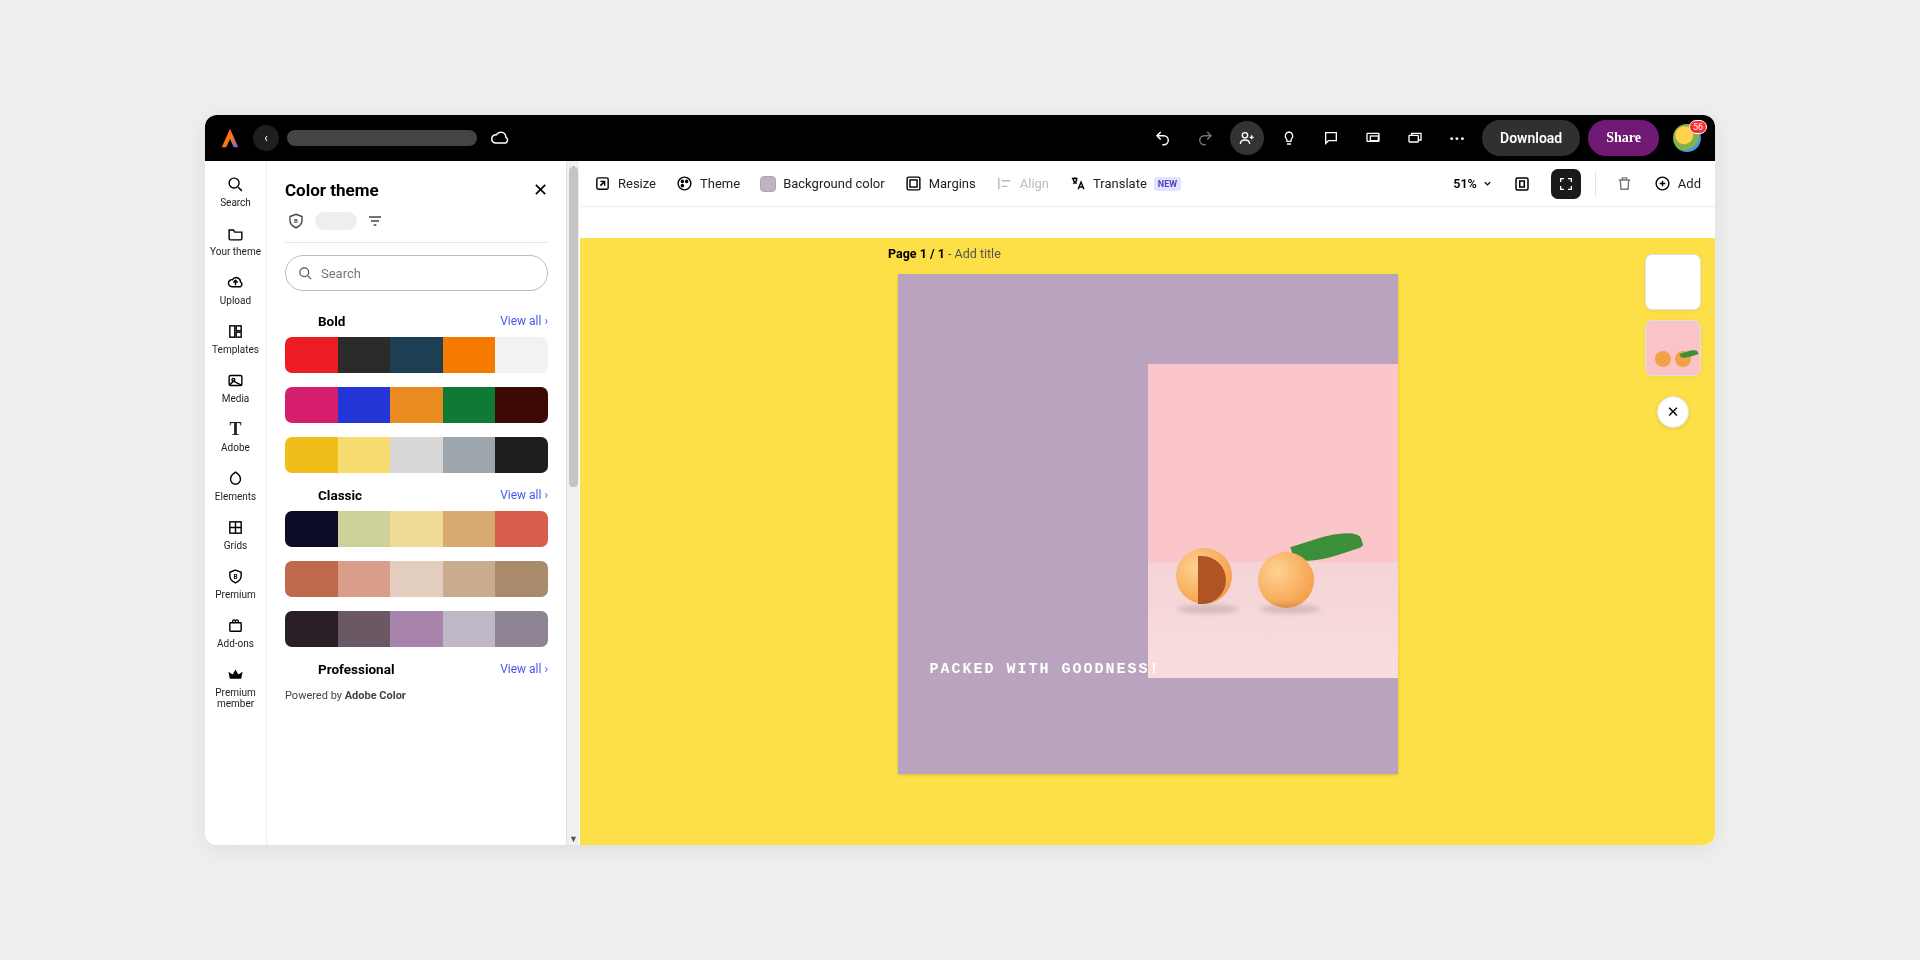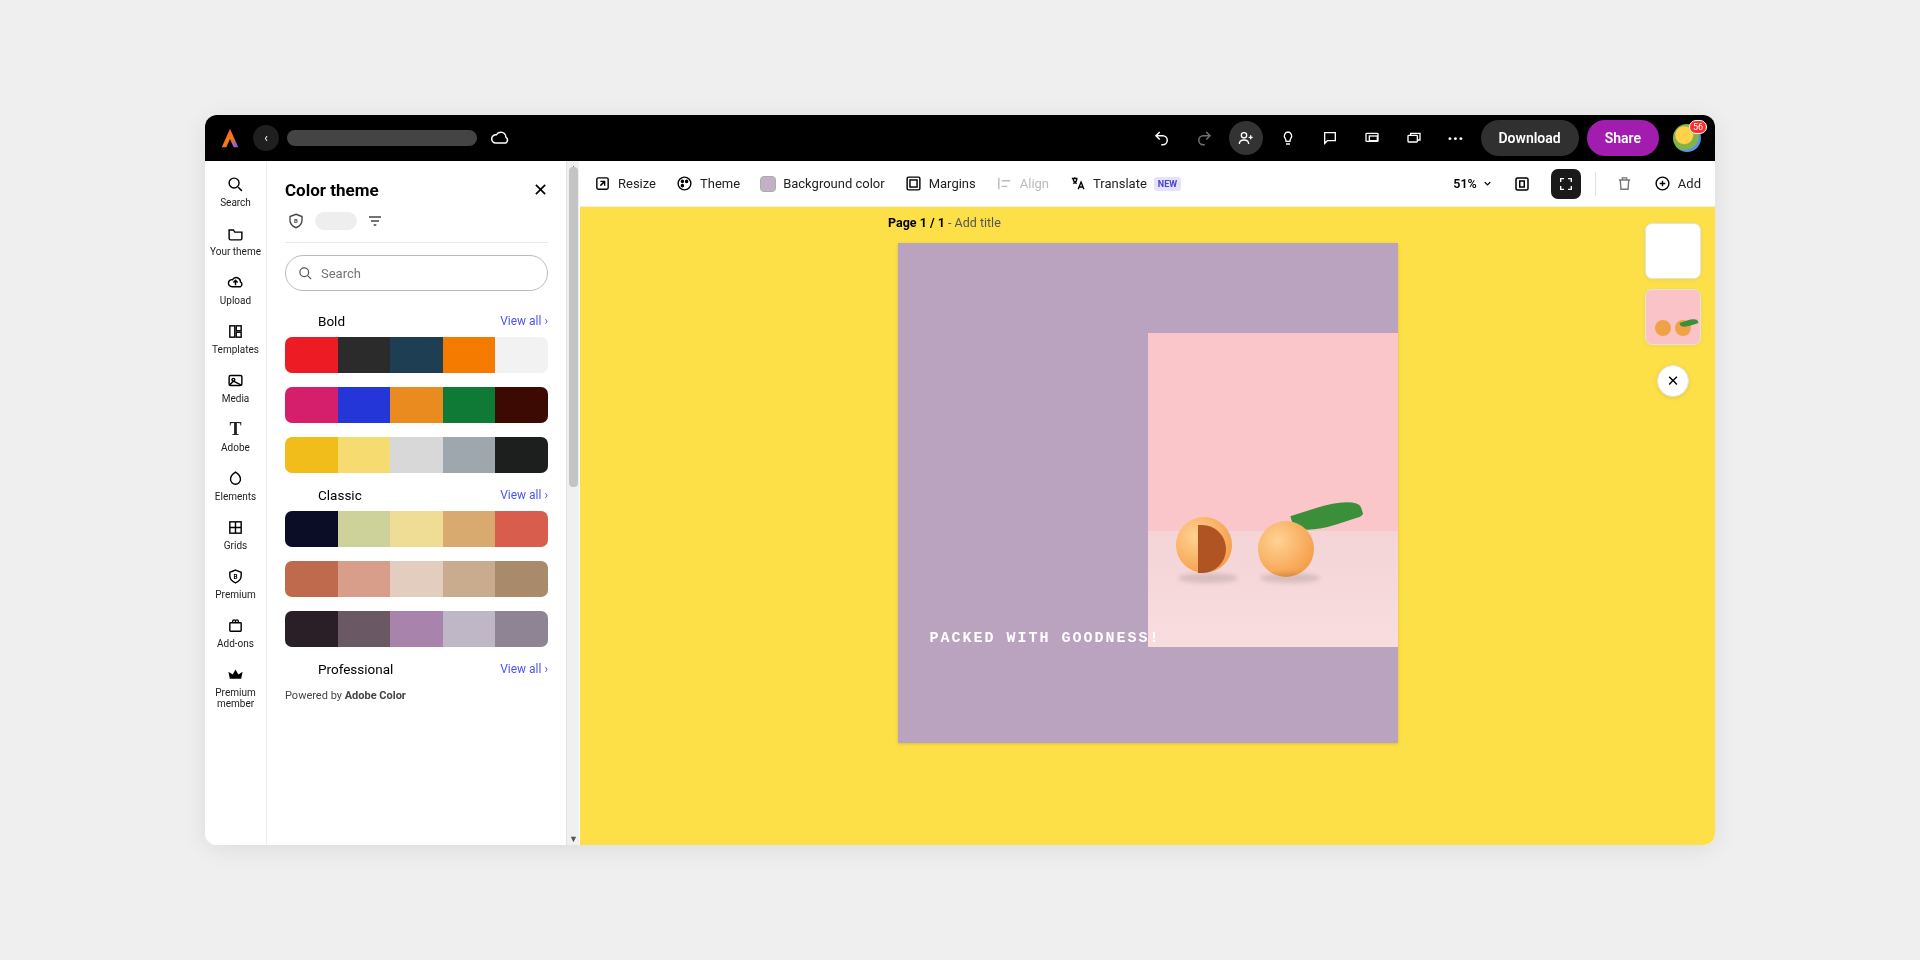--- a/index.html
+++ b/index.html
@@ -10,21 +10,21 @@
   .topbar { background:#000; height:46px; display:flex; align-items:center; padding:0 14px; gap:8px; }
   .logo { width:22px; height:22px; display:flex; align-items:center; justify-content:center; }
   .back-btn-circle { width:26px; height:26px; background:#1f1f1f; border-radius:50%; color:#fff; display:flex; align-items:center; justify-content:center; font-size:12px; margin-left:4px; }
   .url-pill { background:#444; height:16px; width:190px; border-radius:10px; }
   .cloud-ic { color:#fff; width:22px; height:22px; display:flex; align-items:center; justify-content:center; margin-left:4px;}
   .spacer { flex:1; }
   .top-ic { width:34px; height:34px; border-radius:50%; display:flex; align-items:center; justify-content:center; color:#fff; font-size:18px;}
   .top-ic.person { background:#333; }
   .pill-btn { height:36px; border-radius:20px; display:flex; align-items:center; padding:0 18px; font-size:14px; font-weight:600; }
   .pill-dark { background:#303030; color:#fff;}
-  .pill-blue { background:#a21caf; color:#fff; }
+  .pill-blue { background:#701a75; color:#fff;font-family:Liberation Serif, serif; }
   .notif { position:relative; margin-left:6px;}
   .notif-badge { position:absolute; top:-4px; right:-6px; background:#ff2d2d; color:#fff; font-size:9px; height:14px; min-width:18px; border-radius:8px; display:flex; align-items:center; justify-content:center; padding:0 3px; border:1px solid #fff;}
   .avatar-pix { width:28px; height:28px; border-radius:50%; background: radial-gradient(circle at 40% 40%, #ffd24a 0 35%, #81b34a 40% 60%, #5194e9 65% 100%); }
   
   
   .body { flex:1; display:flex; min-height:0; }
   
   .leftrail { width:62px; background:#fff; display:flex; flex-direction:column; align-items:center; padding-top:12px; border-right:1px solid #eee;}
   .rail-item { display:flex; flex-direction:column; align-items:center; gap:2px; margin-bottom:14px; color:#222; font-size:10px; cursor:pointer;}
   .rail-item .ic { width:22px; height:22px; display:flex; align-items:center; justify-content:center; font-size:17px;}
@@ -38,34 +38,34 @@
   .filter-row { display:flex; align-items:center; gap:8px; padding:0 0 10px 0;}
   .shield-ic{ width:22px;height:22px;display:flex;align-items:center;justify-content:center;}
   .filter-pill { width:42px; height:18px; background:#eee; border-radius:10px; }
   .filter-lines{ width:20px;height:20px;display:flex;align-items:center;justify-content:center;}
   .callout { border:3px solid #e98f1f; border-radius:4px; padding:6px 8px; font-size:11.5px; line-height:1.35; margin-bottom:12px;}
   .callout a { color:#3a47e8; text-decoration:none; }
   .divider { height:1px; background:#e6e6e6; margin-bottom:12px;}
   .search-box { border:1px solid #bbb; border-radius:18px; height:36px; display:flex; align-items:center; gap:8px; padding:0 12px; margin-bottom:22px;}
   .search-box input { border:none; outline:none; font-size:13px; flex:1; background:transparent;}
   .sec-head { display:flex; justify-content:space-between; align-items:center; margin-bottom:8px;}
-  .sec-head .name { font-size:13.5px; font-weight:400;padding-left:33px; }
+  .sec-head .name { font-size:13.5px; font-weight:700;padding-left:33px; }
   .sec-head .viewall { font-size:12px; color:#4a56ea; cursor:pointer;}
   .palette { display:flex; height:36px; border-radius:7px; overflow:hidden; margin-bottom:14px;}
   .palette div { flex:1; }
   .powered{ font-size:11px; color:#444; margin-top:12px;}
   .powered b{font-weight:700;}
   .scroll-gutter{ position:absolute; top:0; right:-13px; width:13px; height:100%; background:#f0f0f0; border-left:1px solid #e2e2e2;}
   .scroll-thumb{ position:absolute; top:6px; left:2px; width:9px; height:320px; background:#c4c4c4; border-radius:4px;}
   .scroll-arrow{ position:absolute; left:0; width:13px; height:13px; display:flex; align-items:center; justify-content:center; font-size:9px; color:#555;}
   .scroll-arrow.up{top:0;}
   .scroll-arrow.down{bottom:0;}
   
   
-  .workspace { flex:1; display:flex; flex-direction:column; margin-left:13px; background:#fff; min-width:0;}
+  .workspace { flex:1; display:flex; flex-direction:column; margin-left:13px; background:#fff; min-width:0;gap:31px;}
   .toolbar { height:46px; border-bottom:1px solid #eee; display:flex; align-items:center; padding:0 14px; gap:20px; font-size:13px;}
   .tb-item { display:flex; align-items:center; gap:7px; color:#222; cursor:pointer;}
   .tb-item.disabled{ color:#bbb; cursor:default;}
   .newtag{ background:#e5e2ff; color:#4b45c9; font-size:9px; font-weight:700; padding:2px 4px; border-radius:3px;}
   .bg-swatch{ width:16px; height:16px; border-radius:4px; background:#c3afc6; border:1px solid #aaa;}
   .tb-right{ margin-left:auto; display:flex; align-items:center; gap:14px;}
   .zoom{ display:flex; align-items:center; gap:5px; font-weight:600; font-size:12.5px;}
   .dark-sq { width:30px; height:30px; background:#1a1a1a; border-radius:7px; display:flex; align-items:center; justify-content:center; color:#fff;}
   .light-sq{ width:30px; height:30px; display:flex; align-items:center; justify-content:center;}
   .vline{width:1px;height:24px;background:#e2e2e2;}

